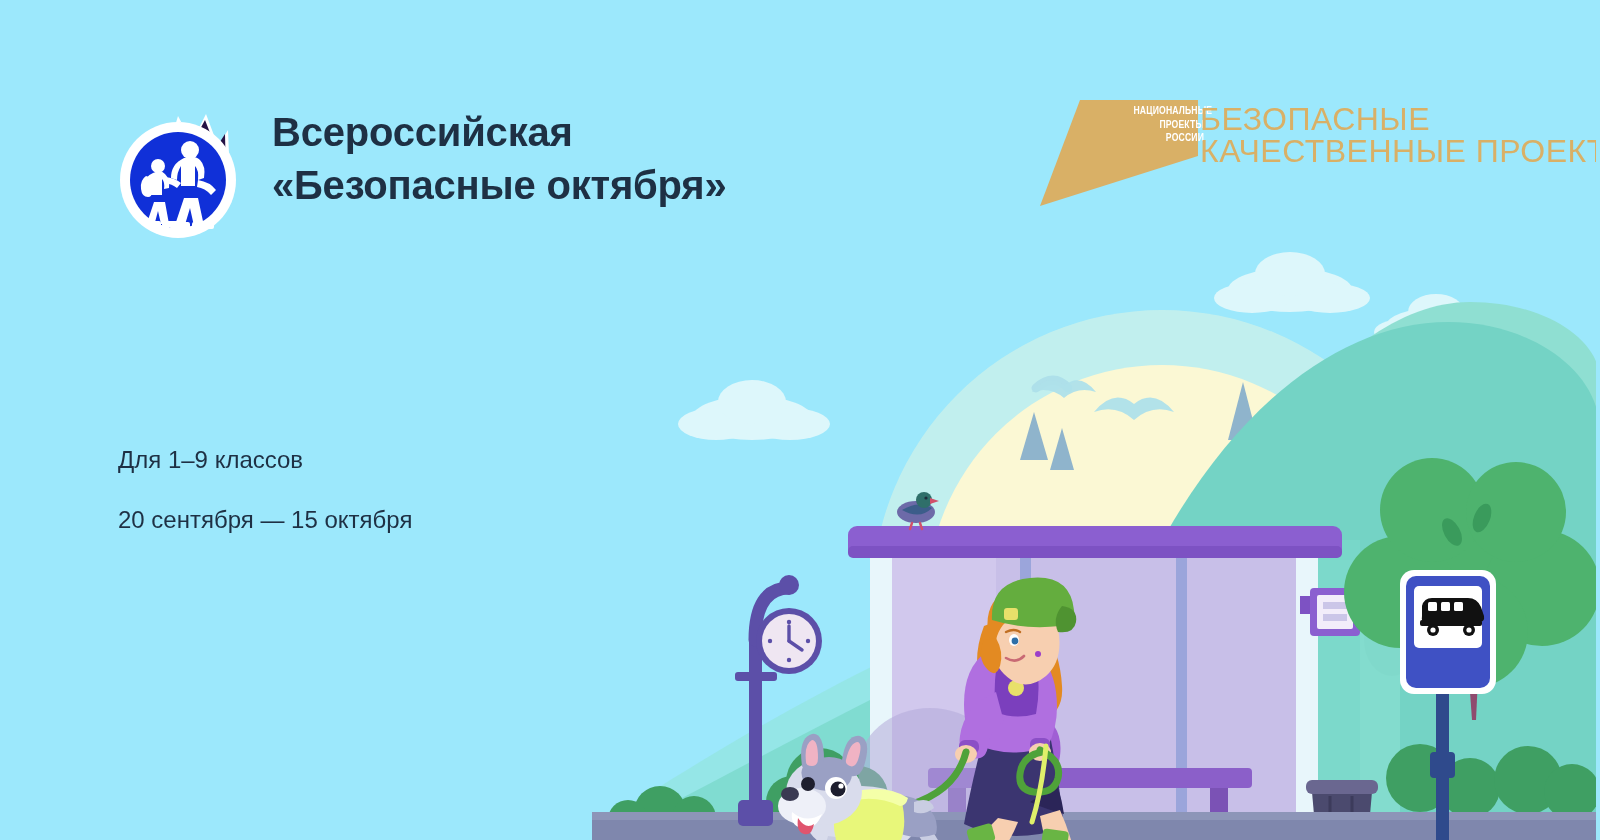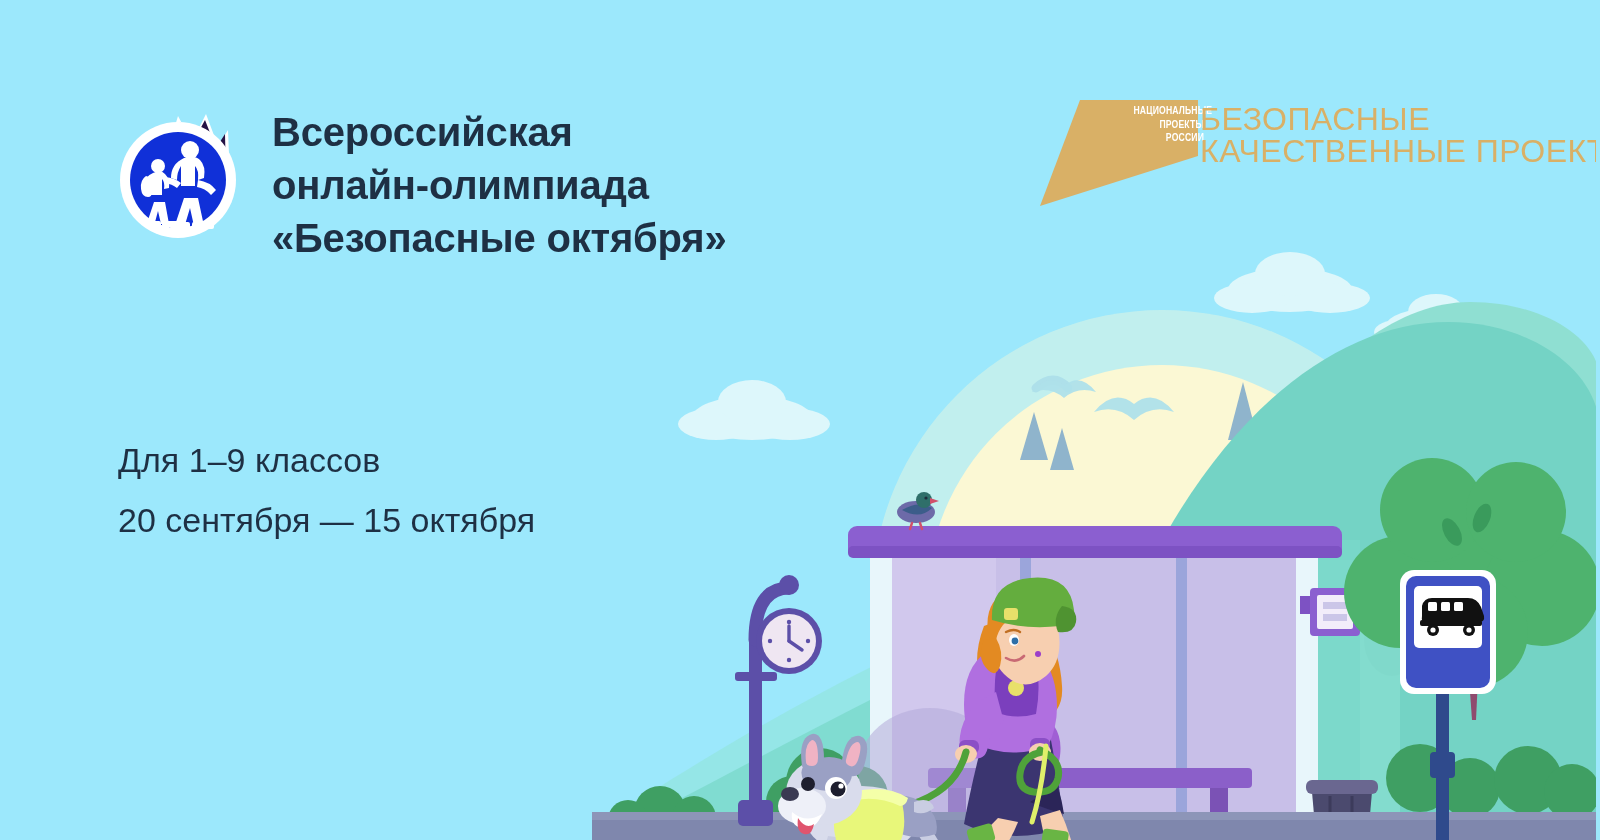--- a/index.html
+++ b/index.html
@@ -20,21 +20,21 @@
   .olymp-logo{position:relative;width:128px;height:140px;flex:0 0 auto;}
   .title-block{margin-left:26px;padding-top:4px;}
   .title-line{
     font-family:"Liberation Sans", sans-serif;
     font-weight:bold;font-size:40px;line-height:53px;
     color:#1e3044;letter-spacing:-0.2px;white-space:nowrap;
   }
   .sub-block{position:absolute;left:118px;top:390px;}
   .sub-line{
     font-family:"Liberation Sans", sans-serif;
-    font-weight:normal;font-size:34px;line-height:60px;
+    font-weight:normal;font-size:24px;line-height:60px;
     color:#1e3044;white-space:nowrap;
   }
 
   
   .np-logo{position:absolute;left:1038px;top:58px;width:540px;height:120px;}
   .np-wedge{position:absolute;left:0;top:0;width:160px;height:110px;}
   .np-wedge-text{
     position:absolute;left:80px;top:6px;width:86px;
     text-align:right;color:#ffffff;font-weight:bold;
     font-size:10.5px;line-height:13.5px;letter-spacing:0.2px;
@@ -362,21 +362,20 @@
           <path d="M36 100 l11 0 l4 22 l-8 0 l-3 -13 l-4 15 l-8 0 z"></path>
           <path d="M47 75 q10 1 16 6 l-4 5 q-5 -4 -12 -5 z"></path>
           <rect x="26" y="119" width="17" height="6" rx="2"></rect>
           <rect x="44" y="119" width="18" height="6" rx="2"></rect>
           <path d="M28 74 q-6 4 -5 13 q1 8 7 8 q4 0 4 -5 l0 -14 z"></path>
         </g>
       </svg>
     </div>
     <div class="title-block">
       <div class="title-line">Всероссийская</div>
-      <div class="title-line">онлайн-олимпиада</div>
       <div class="title-line">«Безопасные октября»</div>
     </div>
   </div>
 
   <div class="sub-block">
     <div class="sub-line">Для 1–9 классов</div>
     <div class="sub-line">20 сентября — 15 октября</div>
   </div>
 
   <div class="np-logo">

